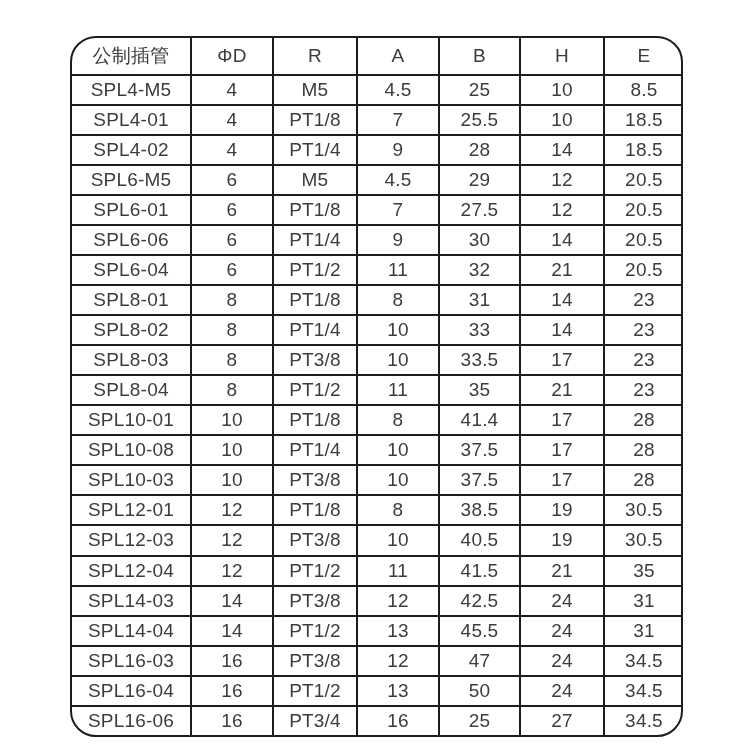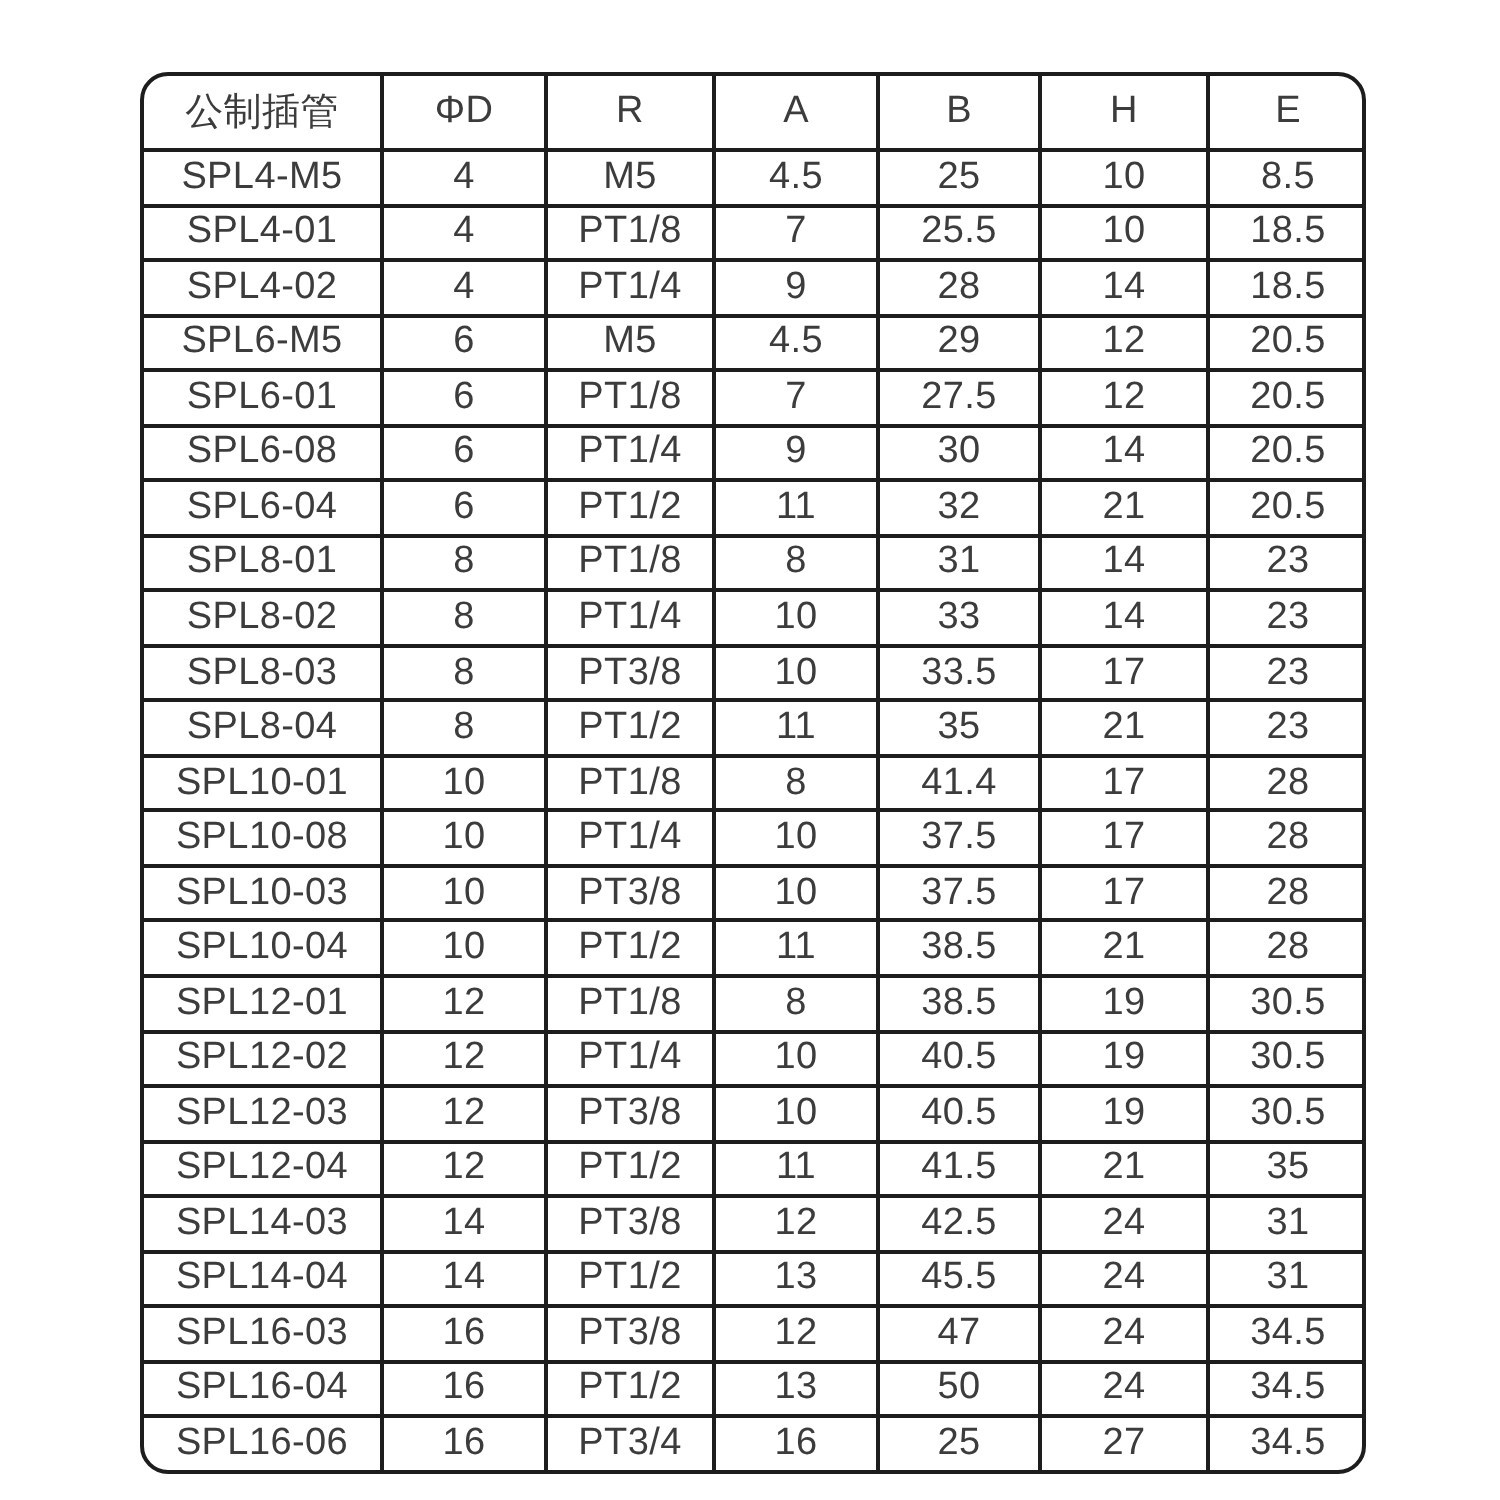--- a/index.html
+++ b/index.html
@@ -18,21 +18,21 @@
     overflow: hidden;
   }
   .table-wrap {
     position: absolute;
     left: 70px;
     top: 36px;
     width: 613px;
     height: 701px;
     box-sizing: border-box;
     border: 2px solid #1d1d1d;
-    border-radius: 14px;
+    border-radius: 26px;
     overflow: hidden;
     background: #ffffff;
   }
   table.spec {
     border-collapse: collapse;
     table-layout: fixed;
     width: calc(100% + 4px);
     height: calc(100% + 4px);
     margin: -2px;
     color: #3c3c3c;
@@ -142,21 +142,21 @@
           <tr>
             <td class="col-model">SPL6-01</td>
             <td class="col-d">6</td>
             <td class="col-r">PT1/8</td>
             <td class="col-a">7</td>
             <td class="col-b">27.5</td>
             <td class="col-h">12</td>
             <td class="col-e">20.5</td>
           </tr>
           <tr>
-            <td class="col-model">SPL6-08</td>
+            <td class="col-model">SPL6-06</td>
             <td class="col-d">6</td>
             <td class="col-r">PT1/4</td>
             <td class="col-a">9</td>
             <td class="col-b">30</td>
             <td class="col-h">14</td>
             <td class="col-e">20.5</td>
           </tr>
           <tr>
             <td class="col-model">SPL6-04</td>
             <td class="col-d">6</td>
@@ -223,43 +223,25 @@
           <tr>
             <td class="col-model">SPL10-03</td>
             <td class="col-d">10</td>
             <td class="col-r">PT3/8</td>
             <td class="col-a">10</td>
             <td class="col-b">37.5</td>
             <td class="col-h">17</td>
             <td class="col-e">28</td>
           </tr>
           <tr>
-            <td class="col-model">SPL10-04</td>
-            <td class="col-d">10</td>
-            <td class="col-r">PT1/2</td>
-            <td class="col-a">11</td>
-            <td class="col-b">38.5</td>
-            <td class="col-h">21</td>
-            <td class="col-e">28</td>
-          </tr>
-          <tr>
             <td class="col-model">SPL12-01</td>
             <td class="col-d">12</td>
             <td class="col-r">PT1/8</td>
             <td class="col-a">8</td>
             <td class="col-b">38.5</td>
-            <td class="col-h">19</td>
-            <td class="col-e">30.5</td>
-          </tr>
-          <tr>
-            <td class="col-model">SPL12-02</td>
-            <td class="col-d">12</td>
-            <td class="col-r">PT1/4</td>
-            <td class="col-a">10</td>
-            <td class="col-b">40.5</td>
             <td class="col-h">19</td>
             <td class="col-e">30.5</td>
           </tr>
           <tr>
             <td class="col-model">SPL12-03</td>
             <td class="col-d">12</td>
             <td class="col-r">PT3/8</td>
             <td class="col-a">10</td>
             <td class="col-b">40.5</td>
             <td class="col-h">19</td>

